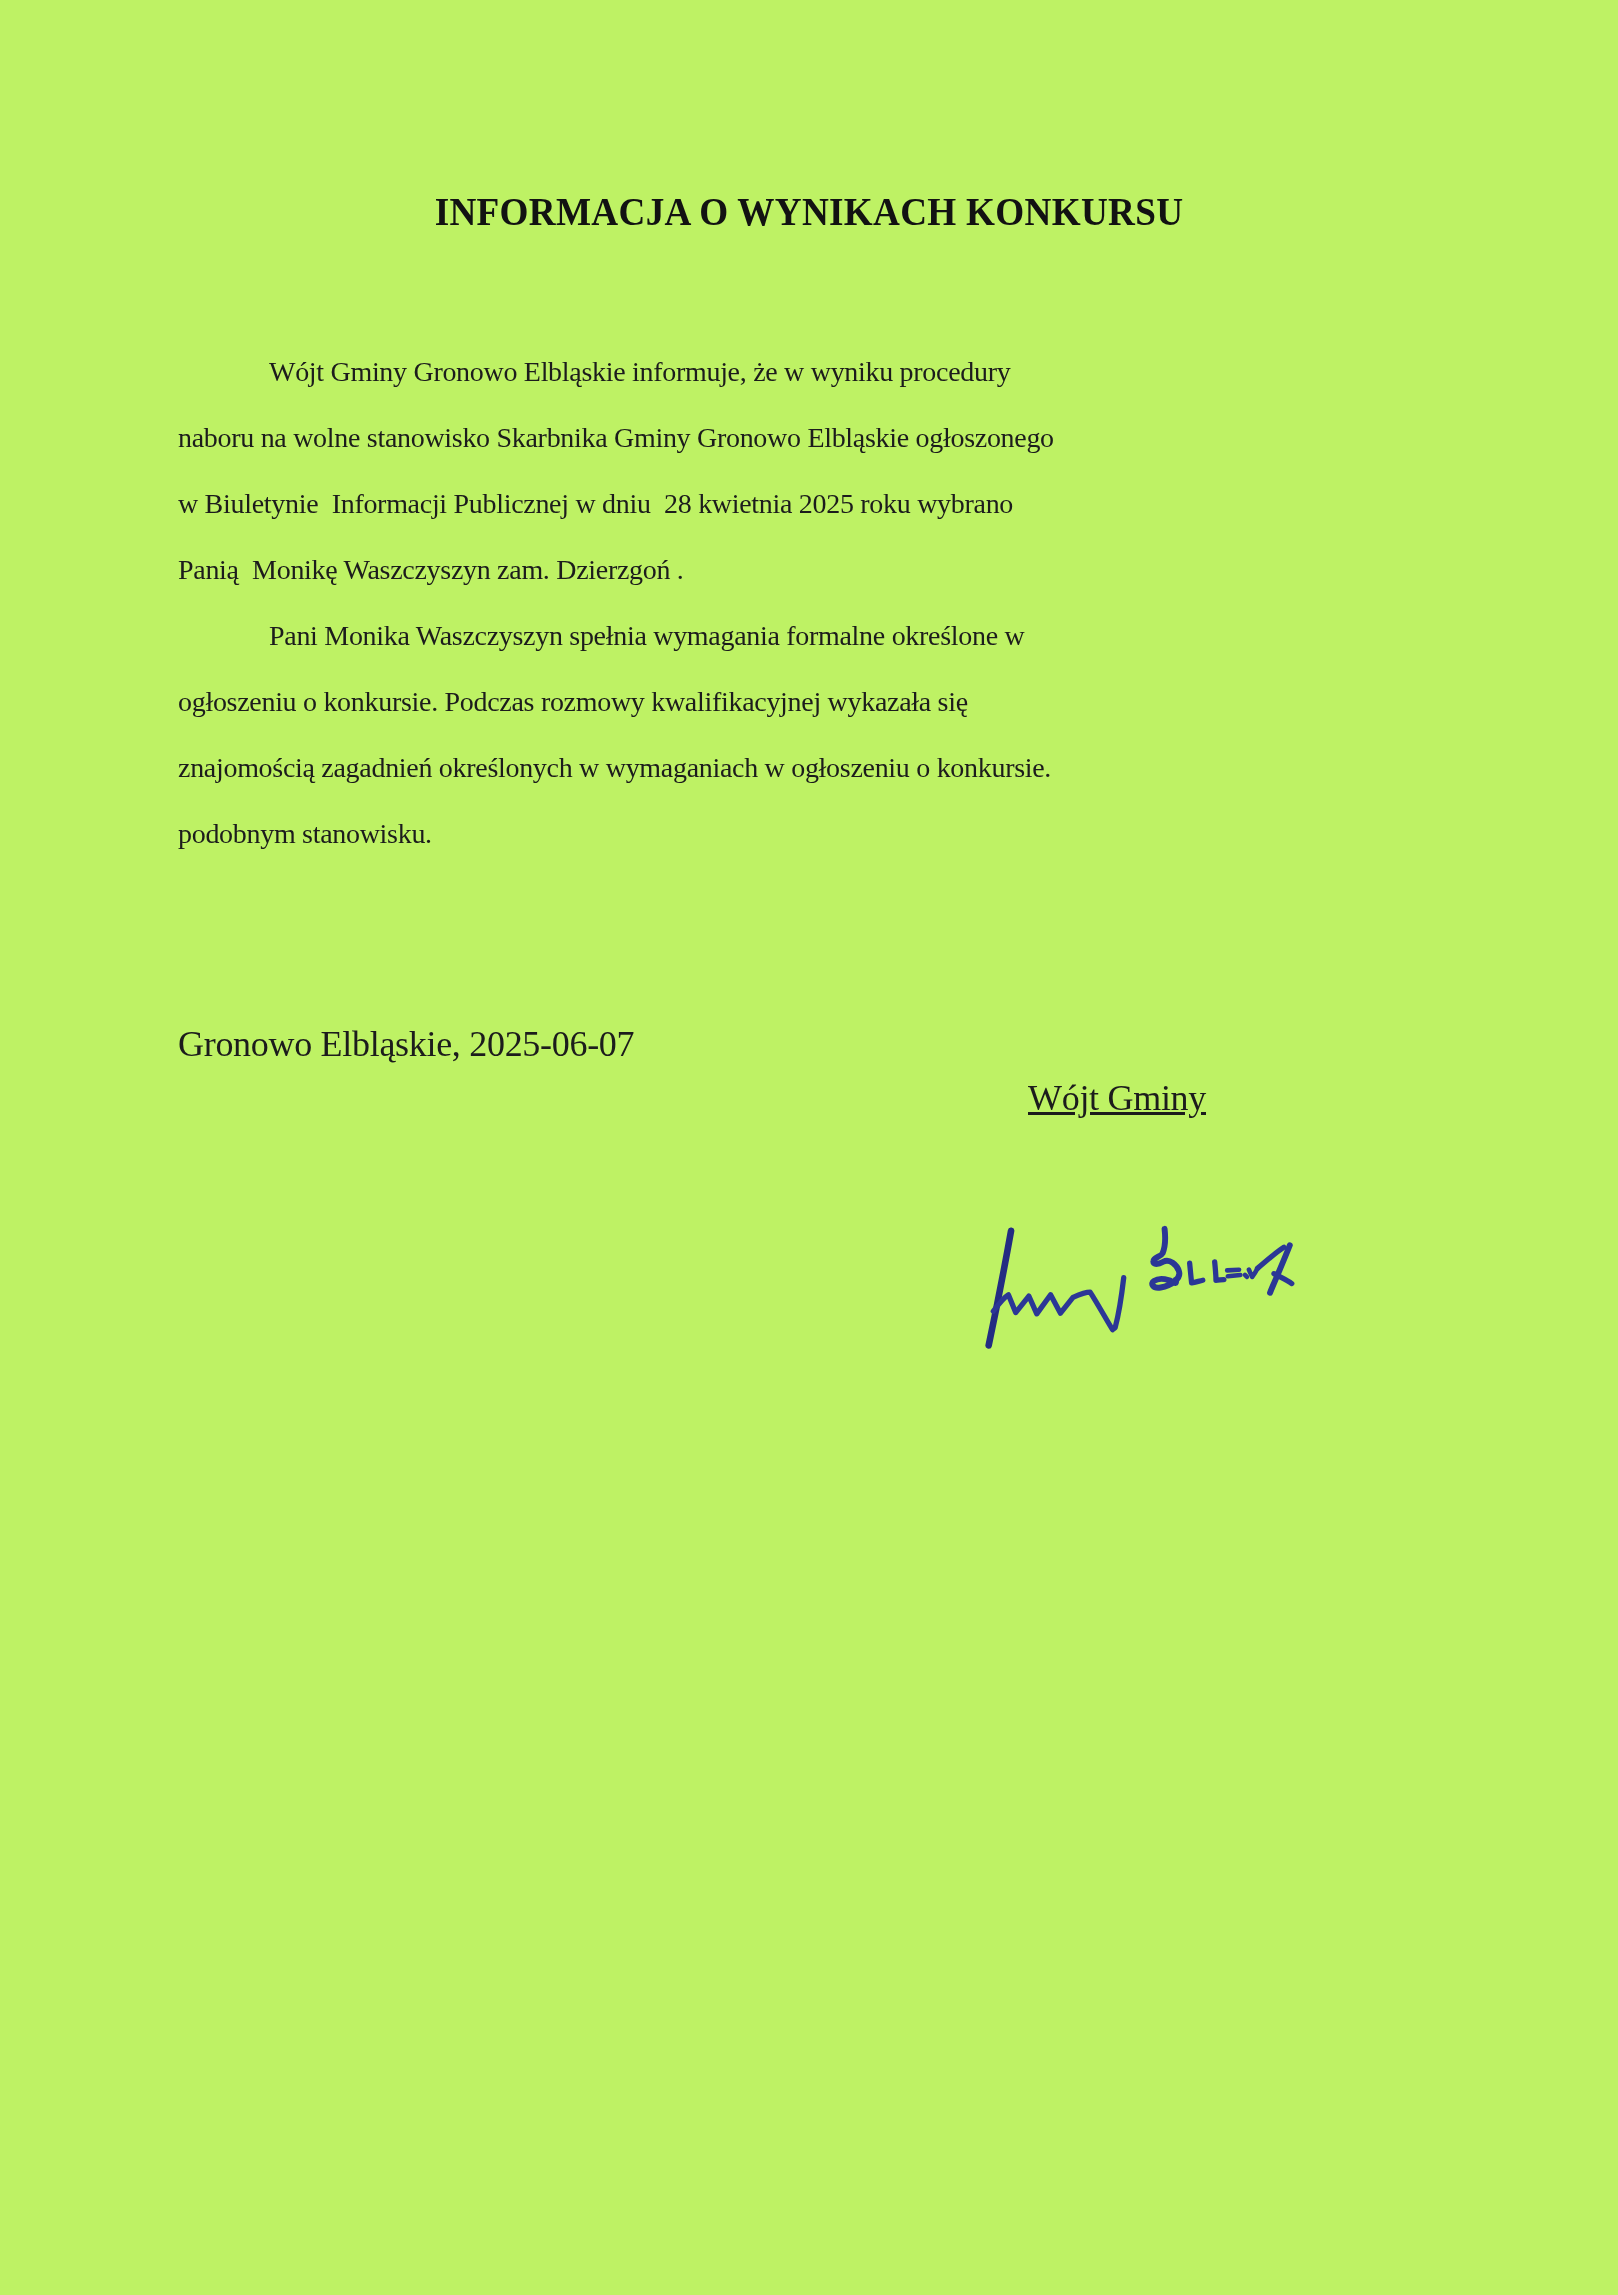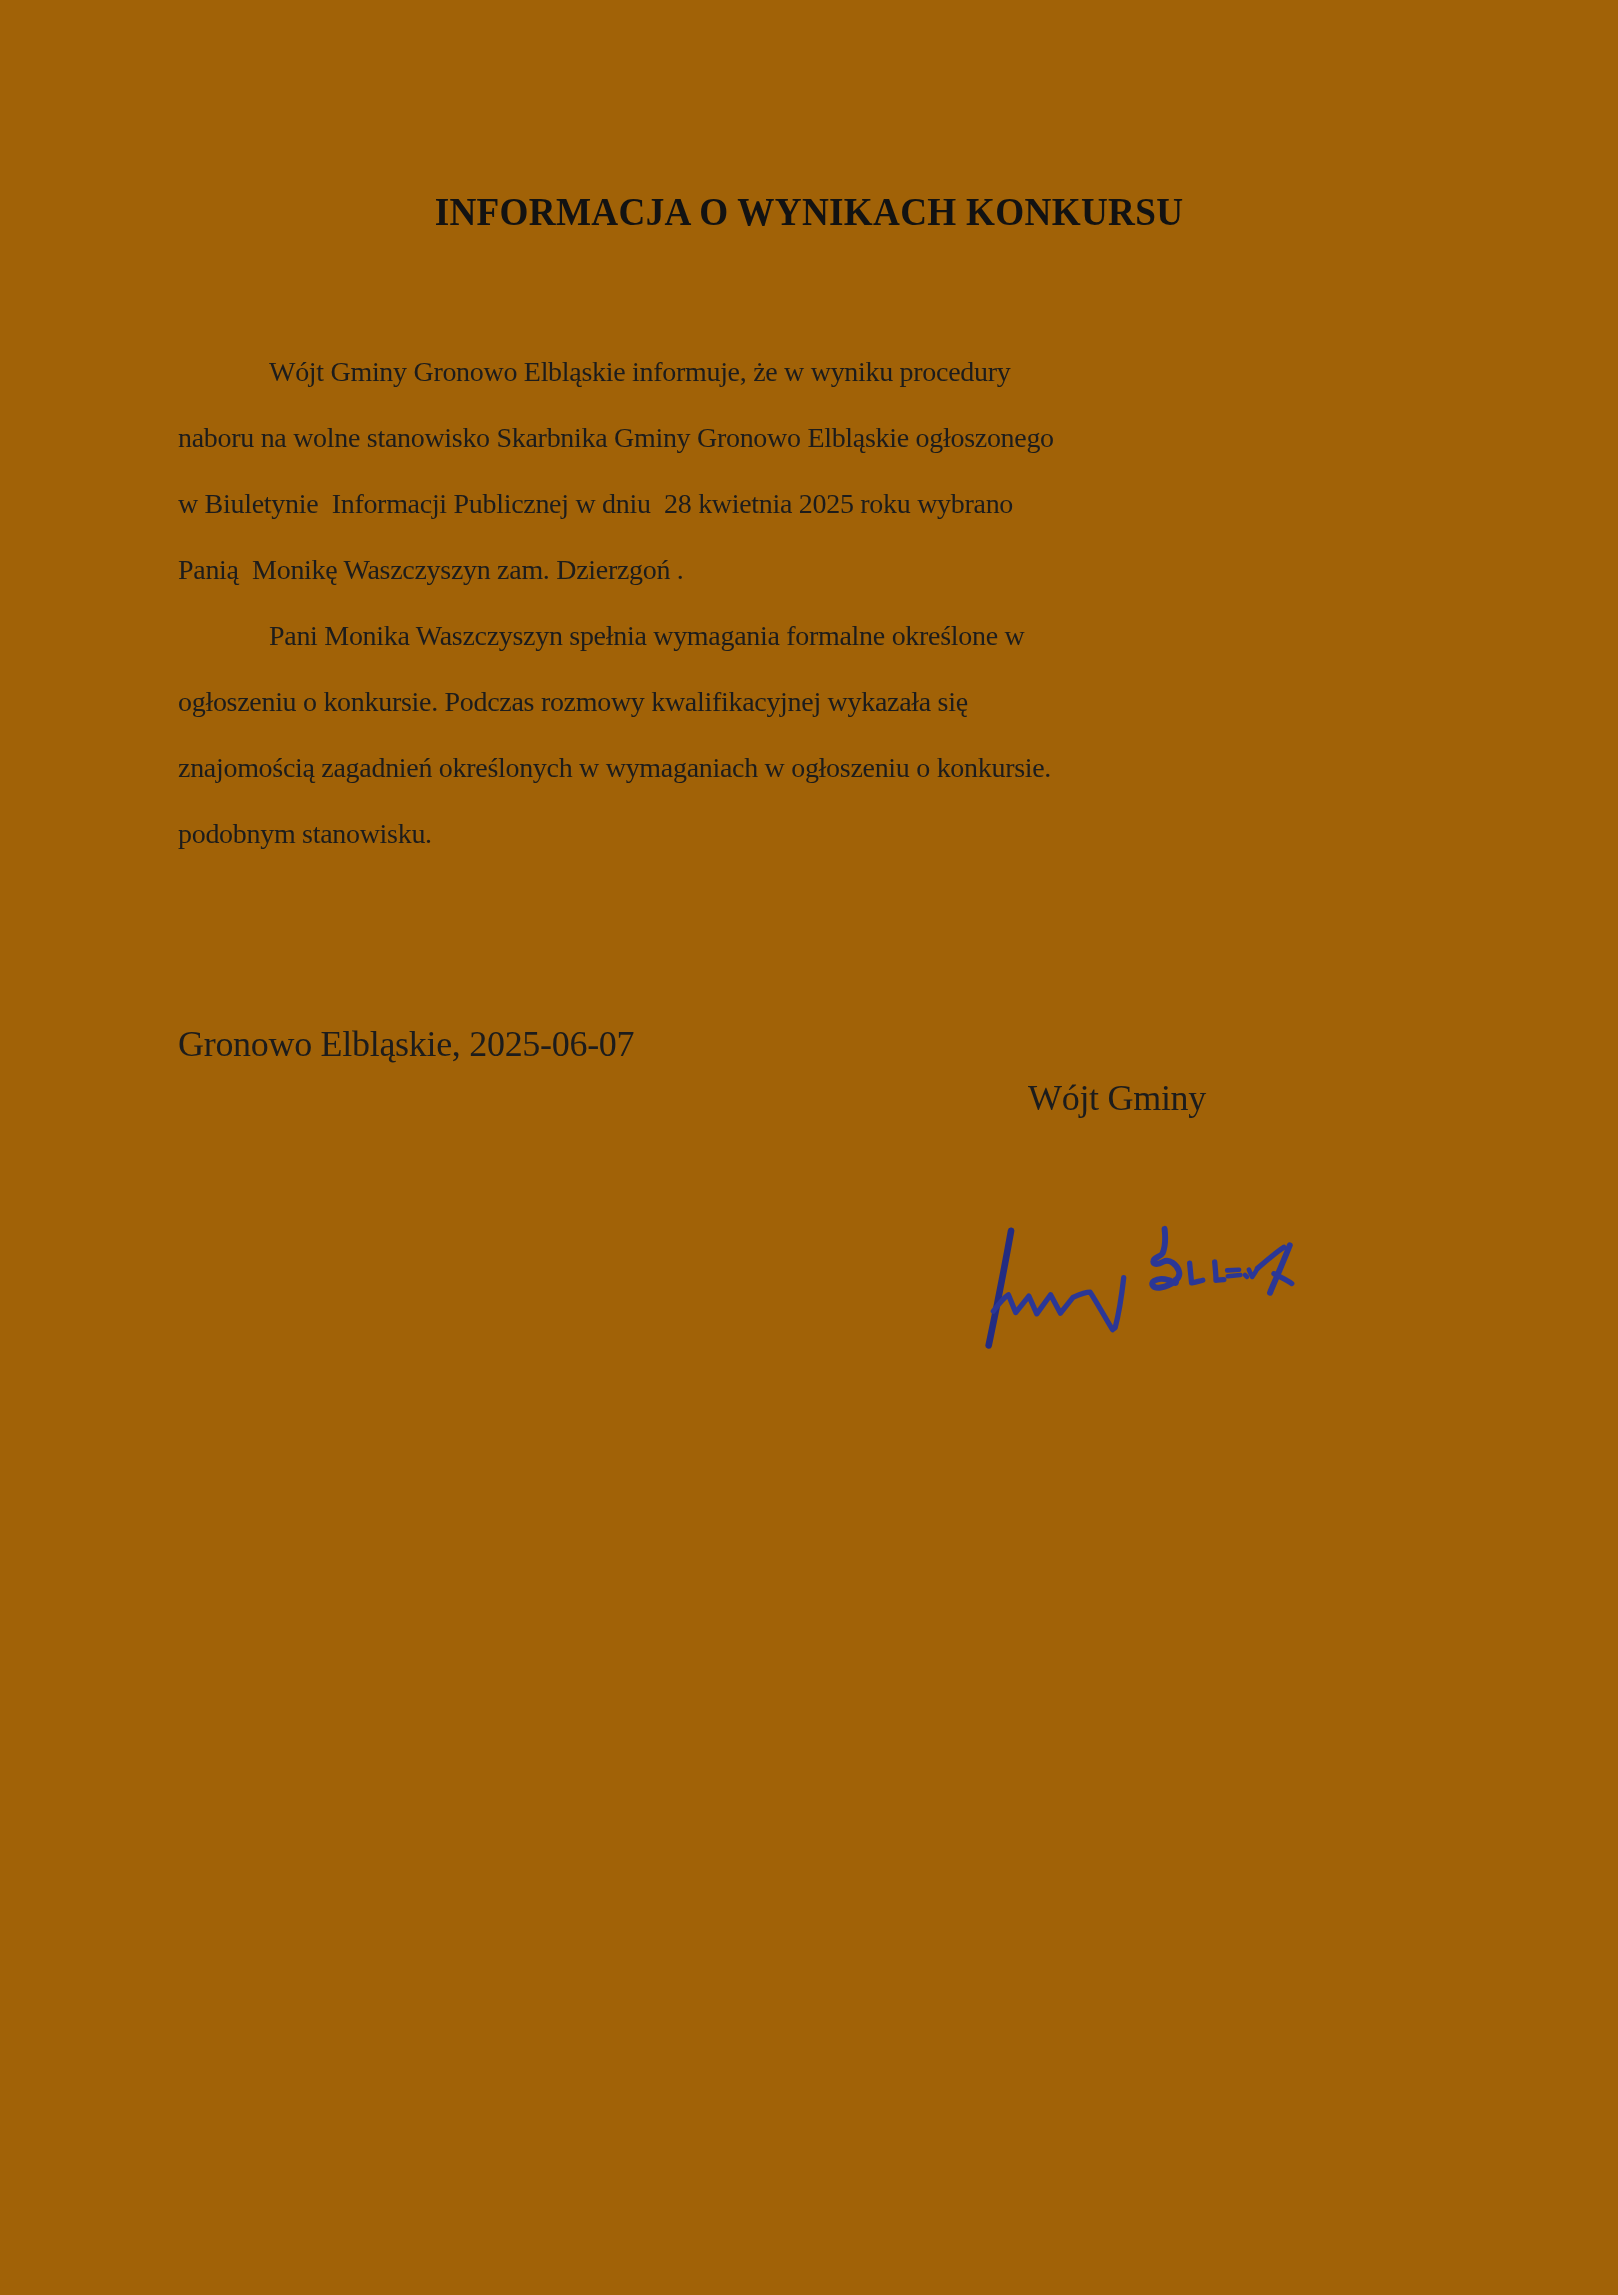--- a/index.html
+++ b/index.html
@@ -4,21 +4,21 @@
 <style>
   html, body {
     margin: 0;
     padding: 0;
     background: #ffffff;
   }
   .page {
     position: relative;
     width: 1618px;
     height: 2295px;
-    background: #a16207;
+    background: #bef264;
     font-family: "Liberation Serif", "DejaVu Serif", serif;
     color: #1c1c1c;
     overflow: hidden;
   }
   .doc-title {
     position: absolute;
     top: 179px;
     left: 0;
     width: 100%;
     margin: 0;
@@ -63,20 +63,21 @@
     width: 316px;
     text-align: center;
     font-size: 36px;
     line-height: 66px;
     letter-spacing: -0.3px;
   }
   .signer-line {
     display: block;
     height: 66px;
     white-space: pre;
+    text-decoration: underline;
   }
   .signature-svg {
     position: absolute;
     left: 959px;
     top: 1209px;
     width: 369px;
     height: 155px;
   }
 </style>
 </head>

